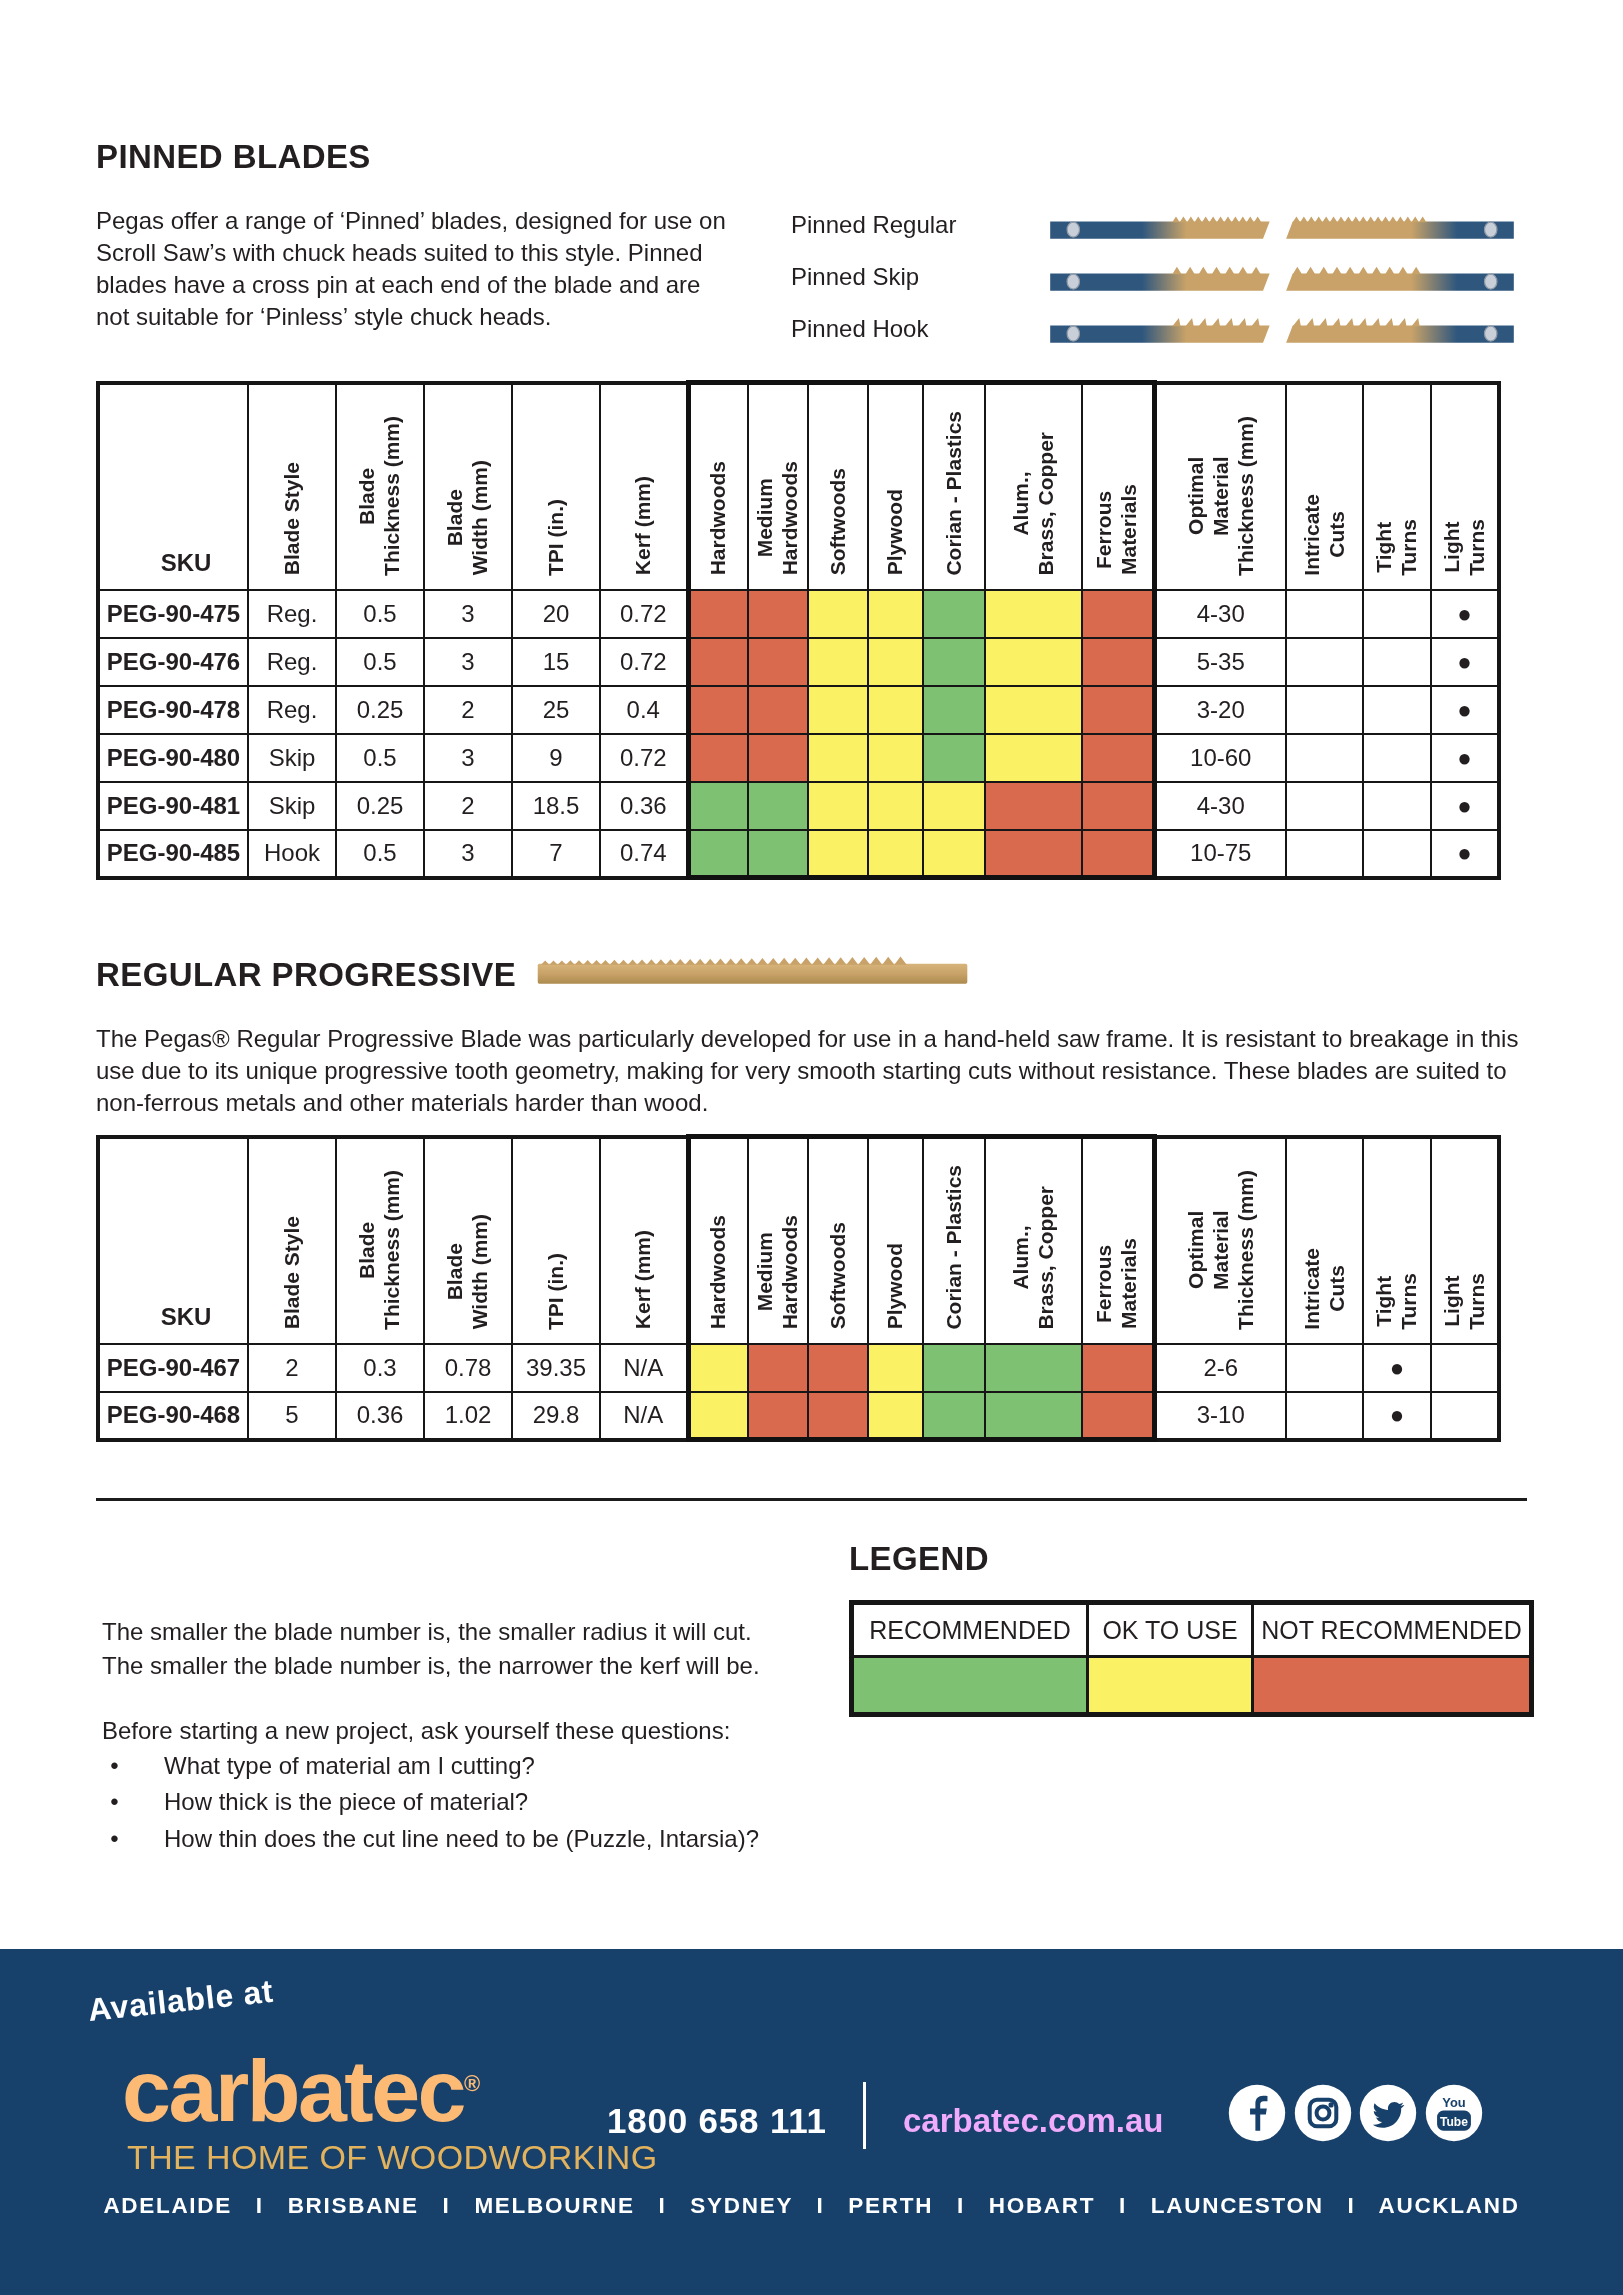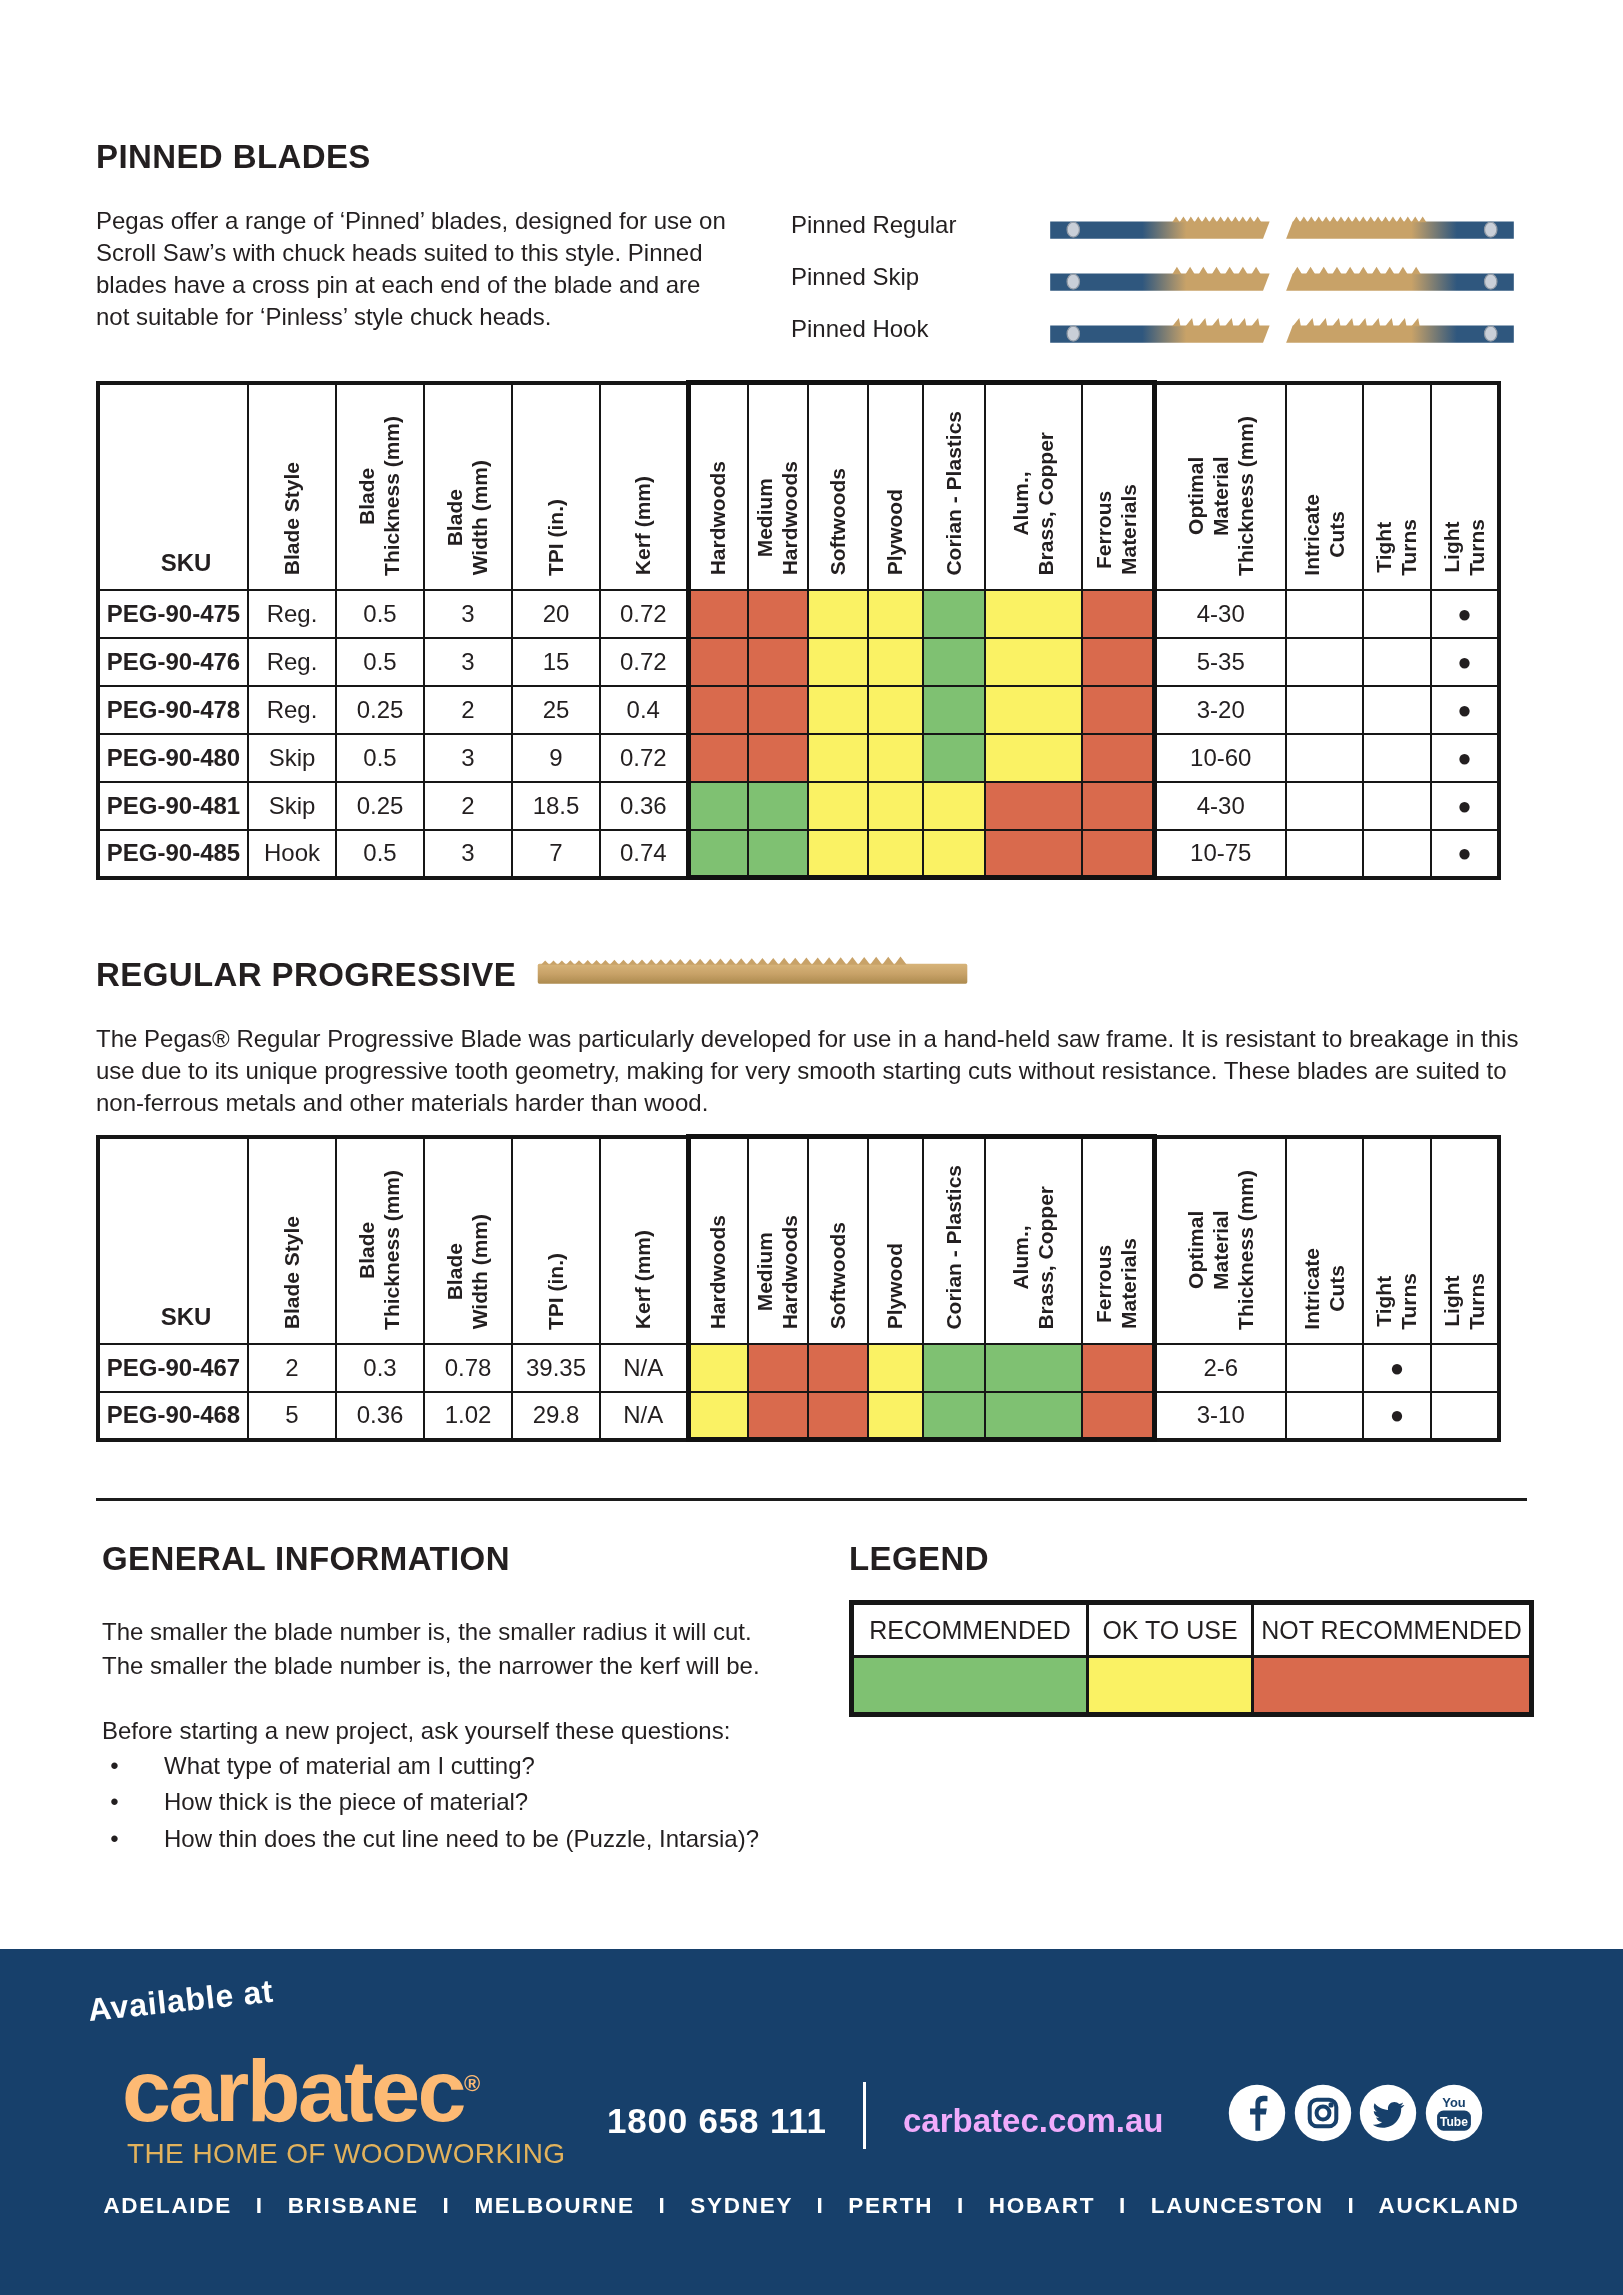--- a/index.html
+++ b/index.html
@@ -56,21 +56,21 @@
   .legend-labels td{height:48px;text-align:center;font-size:25px;}
   .legend-colors td{height:52px;}
 
   
   .footer{position:absolute;left:0;top:1949px;width:1623px;height:346px;}
   .avail{position:absolute;left:90px;top:43px;font-size:32px;font-weight:bold;color:#fff;
          transform:rotate(-6deg);transform-origin:left bottom;letter-spacing:0.8px;}
   .logo{position:absolute;left:122px;top:98px;font-size:88px;font-weight:bold;color:#fdba74;
         letter-spacing:-2.5px;line-height:1;}
   .logo sup{font-size:22px;letter-spacing:0;}
-  .tagline{position:absolute;left:127px;top:189px;font-size:28px;letter-spacing:0.4px;}
+  .tagline{position:absolute;left:127px;top:189px;font-size:34px;letter-spacing:0.4px;}
   .phone{position:absolute;left:607px;top:152px;font-size:35px;font-weight:bold;color:#fff;letter-spacing:0.8px;}
   .vbar{position:absolute;left:863px;top:133px;width:3.3px;height:67px;background:#fff;}
   .website{position:absolute;left:903px;top:153px;font-size:33px;font-weight:bold;color:#f0abfc;}
   .social{position:absolute;left:1228px;top:135px;display:flex;gap:7.5px;}
   .social .sicon{width:58px;height:58px;}
   .cities{position:absolute;left:0;top:244px;width:100%;text-align:center;color:#fff;
           font-size:22.5px;font-weight:bold;letter-spacing:1.7px;white-space:pre;}
 </style>
 </head>
 <body>
@@ -439,21 +439,20 @@
             <td class="valc"></td>
             <td class="valc">●</td>
             <td class="valc"></td>
           </tr>
         </tbody>
       </table>
   </div>
 
   <div class="rule"></div>
 
-  <div class="sec-title gen-title">GENERAL INFORMATION</div>
   <div class="gen-text">
     <div>The smaller the blade number is, the smaller radius it will cut.</div>
     <div>The smaller the blade number is, the narrower the kerf will be.</div>
     <div class="spacer"></div>
     <div>Before starting a new project, ask yourself these questions:</div>
     <ul class="gen-bullets">
       <li>What type of material am I cutting?</li>
       <li>How thick is the piece of material?</li>
       <li>How thin does the cut line need to be (Puzzle, Intarsia)?</li>
     </ul>

